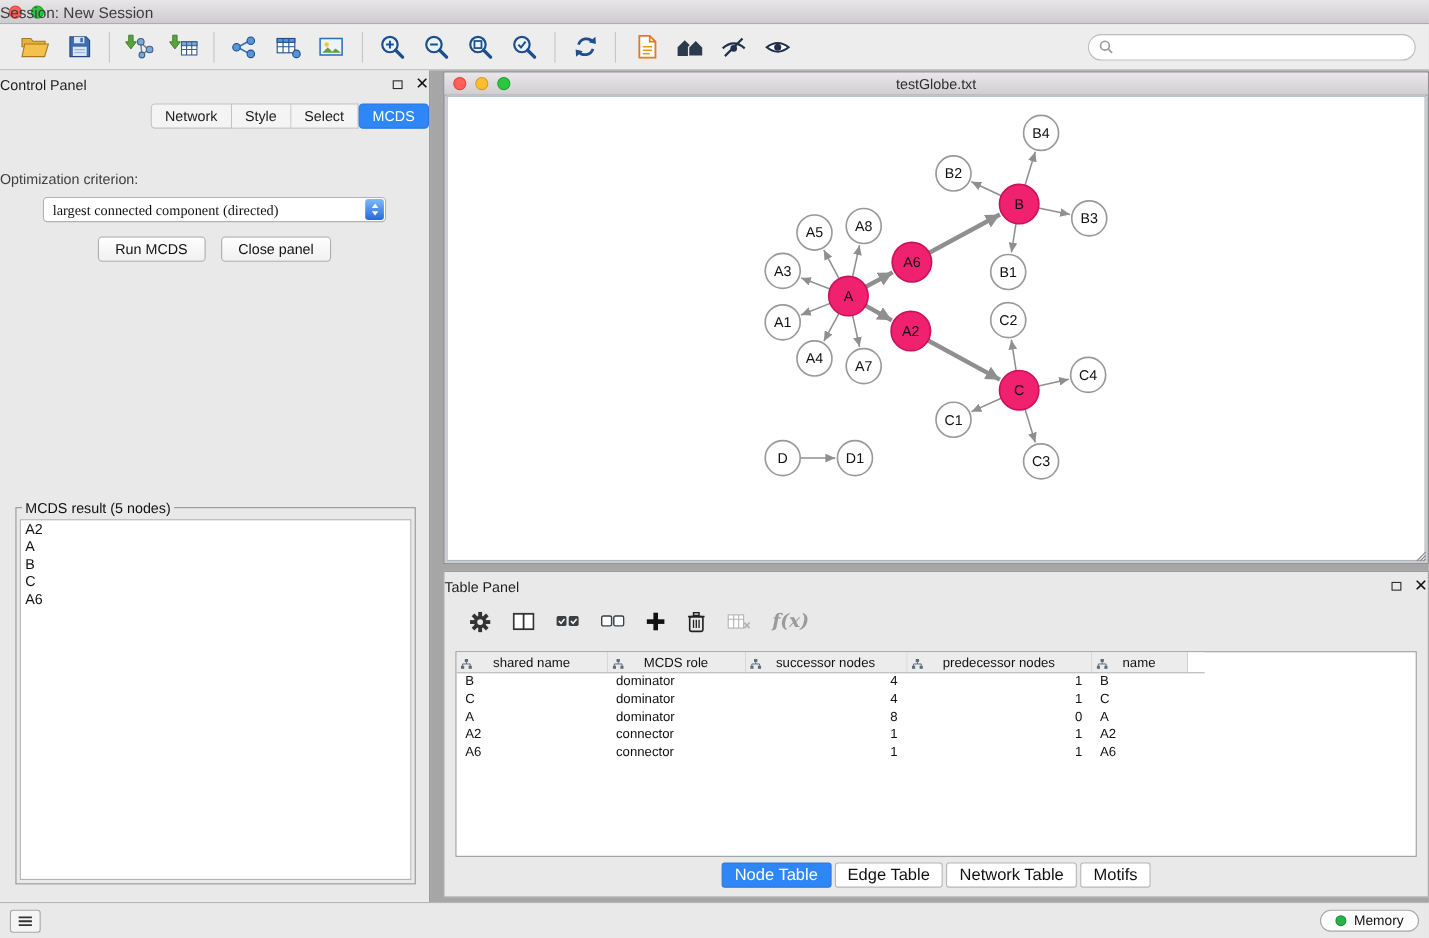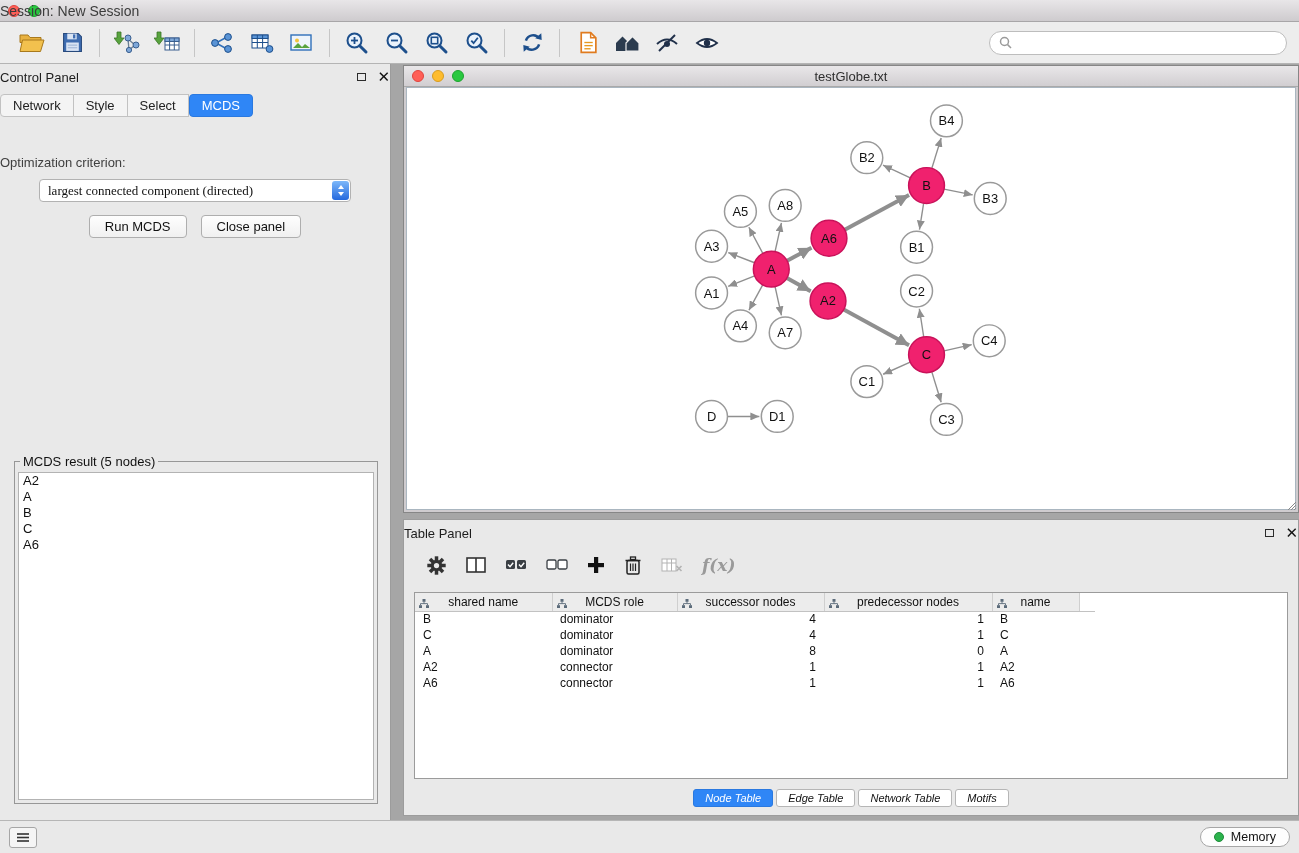--- a/index.html
+++ b/index.html
@@ -29,21 +29,21 @@
   .search-wrap input { border:none; outline:none; flex:1; font-size:13px; background:transparent; }
 
   
   .control-panel { position:absolute; top:64px; left:0; width:391px; bottom:33px;
     background:#e9e9e9; border-right:1px solid #9c9c9c; }
   .panel-header { height:26px; display:flex; align-items:center; padding:0 0;
     font-size:13px; color:#1d1d1d; }
   .ph-icons { margin-left:auto; display:flex; gap:11px; align-items:center; }
   .float-box { width:9px; height:8px; border:1.5px solid #2b2b2b; display:inline-block; }
   .close-x { font-size:15px; font-weight:bold; color:#111; line-height:10px; }
-  .cp-tabs { display:flex; justify-content:flex-start; margin-top:4px; }
+  .cp-tabs { display:flex; justify-content:flex-end; margin-top:4px; }
   .cp-tab { font-size:13px; padding:3px 12px; background:#f4f4f4; border:1px solid #c2c2c2;
     border-left:none; color:#222; cursor:pointer; }
   .cp-tab.first { border-left:1px solid #c2c2c2; border-radius:4px 0 0 4px; }
   .cp-tab.active { background:#2f86f6; border:1px solid #2a79e0; color:#fff; border-radius:4px; }
   .opt-label { margin-top:38px; font-size:13px; color:#404040; }
   .dropdown { position:relative; margin:9px auto 0; width:312px; height:23px; background:#fff;
     border:1px solid #b2b2b2; border-radius:4px; display:flex; align-items:center;
     font-size:13px; padding-left:8px; color:#111; cursor:pointer;font-family:Liberation Serif, serif; }
   .dd-stepper { position:absolute; right:1px; top:1px; bottom:1px; width:17px; border-radius:3px;
     background:linear-gradient(#7db8fa,#2569dd); display:flex; flex-direction:column;
@@ -86,22 +86,22 @@
   .tp-table-wrap { position:absolute; left:10px; right:10px; top:72px; bottom:36px;
     background:#fff; border:1px solid #9b9b9b; overflow:hidden; }
   .tp-table-wrap table { border-collapse:collapse; table-layout:fixed; font-size:12px; color:#111; }
   .tp-table-wrap th { background:#ececec; border-right:1px solid #cfcfcf; border-bottom:1px solid #c2c2c2;
     height:18px; font-weight:normal; text-align:center; position:relative; overflow:hidden; }
   .tp-table-wrap th.filler { background:#fff; border-right:none; }
   .th-ic { position:absolute; left:4px; top:5px; }
   .tp-table-wrap td { height:16px; padding:0 8px; white-space:nowrap; overflow:hidden; }
   .tp-table-wrap td.num { text-align:right; }
   .tp-tabs { position:absolute; bottom:8px; left:0; right:0; display:flex; justify-content:center; gap:3px; }
-  .tp-tab { font-size:11px; padding:2px 11px; background:#fff; border:1px solid #b6b6b6;
-    border-radius:3px; color:#111; cursor:pointer;font-style:italic; }
+  .tp-tab { font-size:15px; padding:2px 11px; background:#fff; border:1px solid #b6b6b6;
+    border-radius:3px; color:#111; cursor:pointer; }
   .tp-tab.active { background:#2f86f6; color:#fff; border-color:#2a79e0; }
 
   
   .statusbar { position:absolute; bottom:0; left:0; right:0; height:33px; background:#e9e9e9;
     border-top:1px solid #b6b6b6; display:flex; align-items:center; padding:0 9px; }
   .list-btn { width:28px; height:21px; border:1px solid #a6a6a6; background:#f5f5f5;
     border-radius:3px; display:flex; align-items:center; justify-content:center; cursor:pointer; }
   .memory-btn { margin-left:auto; display:flex; align-items:center; gap:7px;
     border:1px solid #a6a6a6; background:#fdfdfd; border-radius:11px; padding:2px 13px;
     font-size:12.5px; color:#111; cursor:pointer; }

